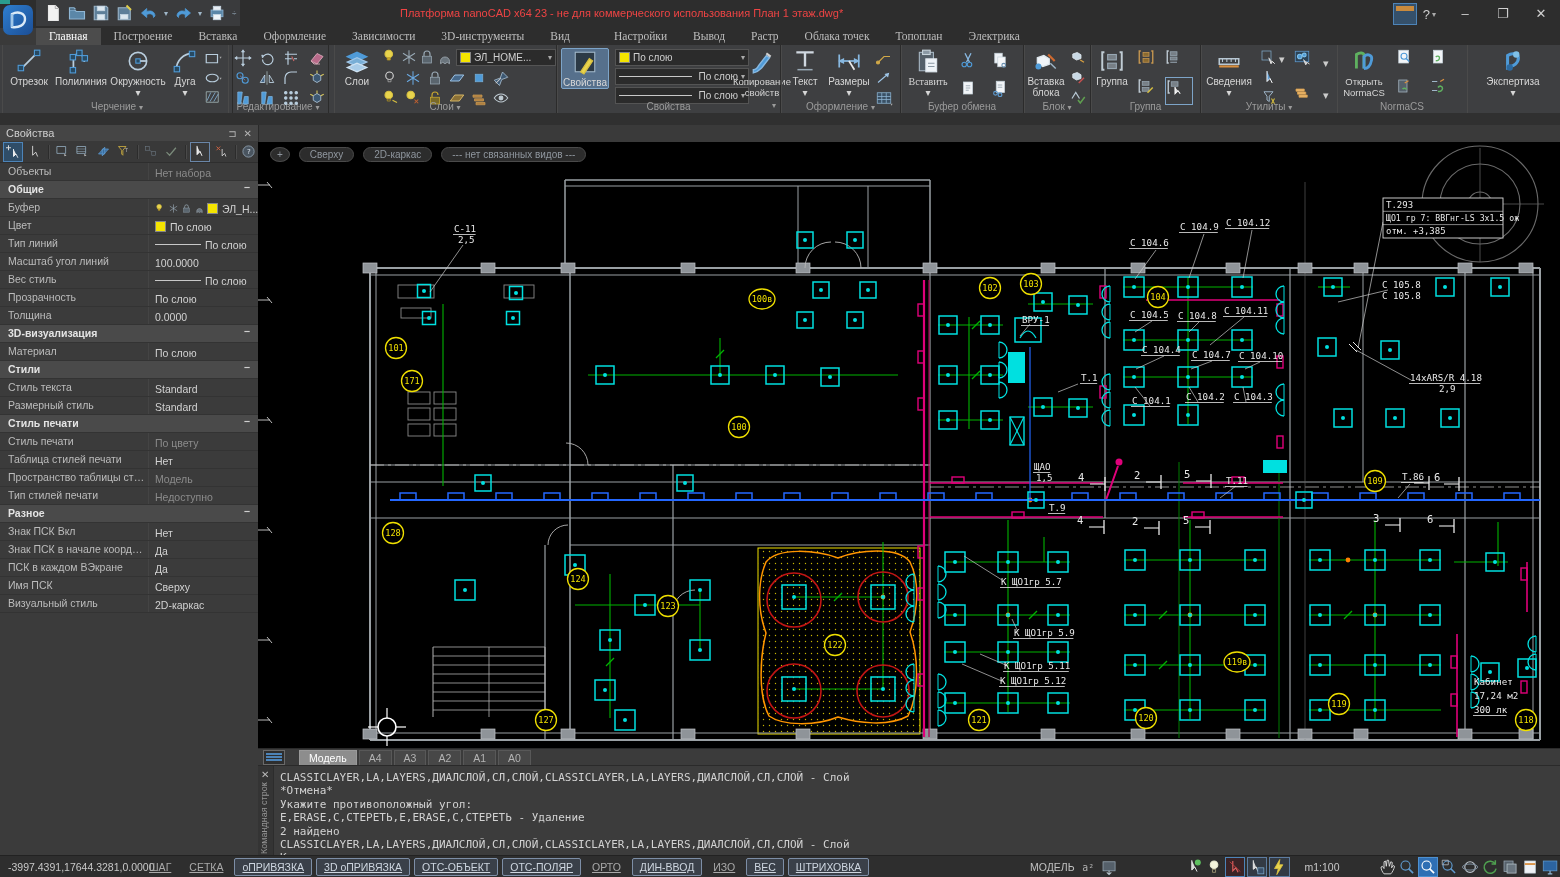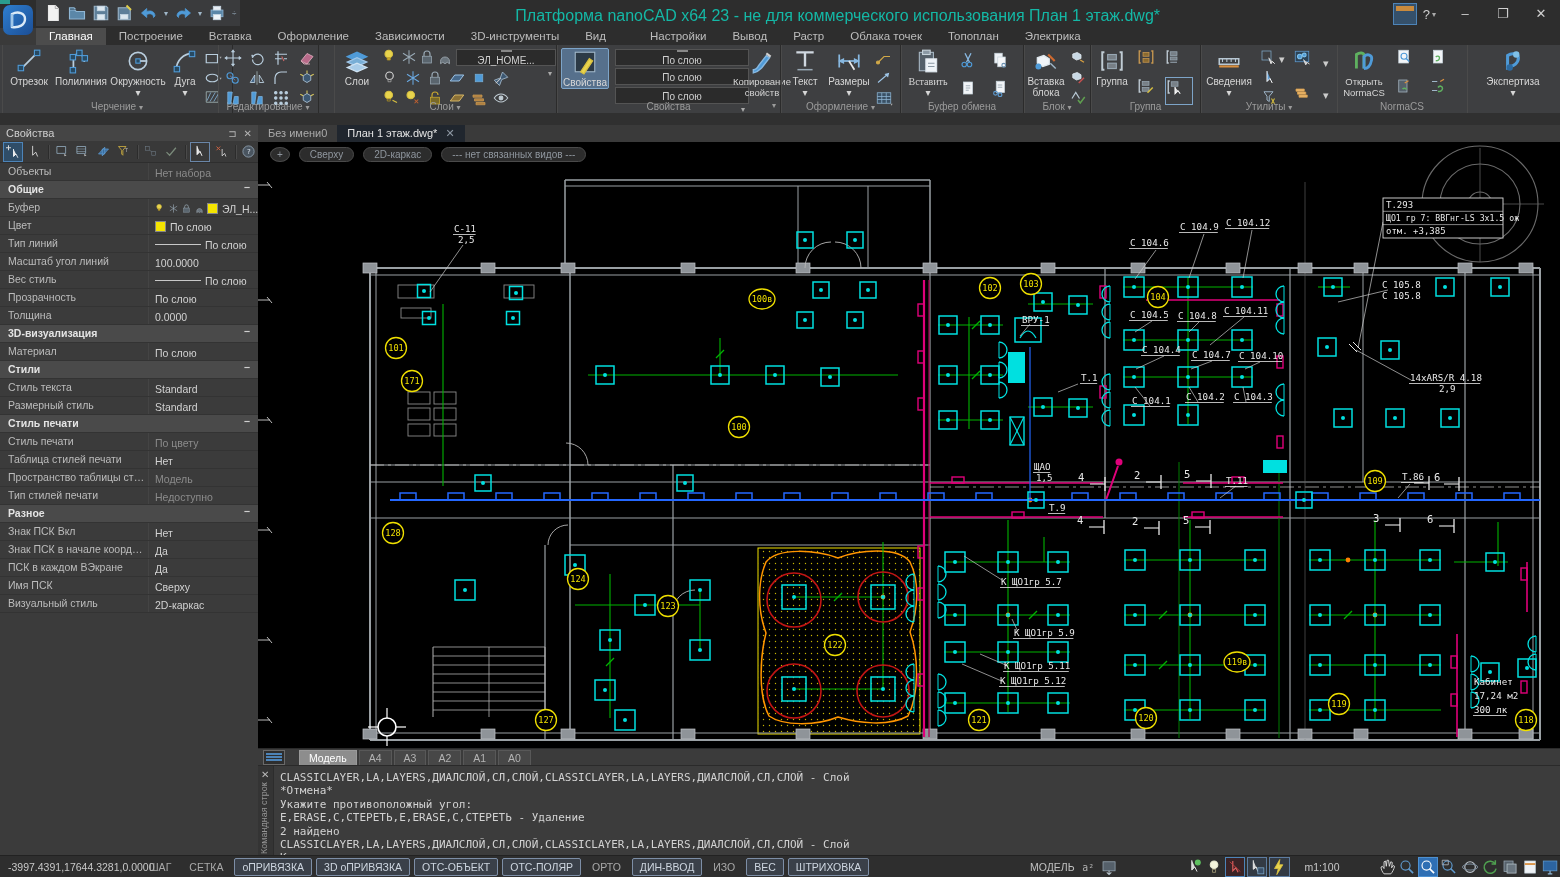--- a/index.html
+++ b/index.html
@@ -7,43 +7,43 @@
        font-family:"Liberation Sans",sans-serif;font-size:11px;color:#ccc;-webkit-font-smoothing:antialiased;}
   
   .titlebar{position:absolute;left:0;top:0;width:1560px;height:28px;background:#2d2d2d;}
   .corner-sliver{position:absolute;left:0;top:0;width:10px;height:4px;background:#2a9d8f;}
   .logo{position:absolute;left:3px;top:5px;width:30px;height:30px;border-radius:7px;z-index:5;
         background:linear-gradient(135deg,#2f7fd0,#1b4e96);}
   .logo svg{position:absolute;left:3px;top:3px;}
   .qat{position:absolute;left:36px;top:0;width:196px;height:26px;background:#3a3b3d;display:flex;align-items:center;padding-left:8px;gap:6px;}
   .qat .qi{width:18px;height:18px;display:inline-block;}
   .qat .dd{color:#9fb6c8;font-size:8px;}
-  .title-text{position:absolute;left:400px;top:7px;width:760px;text-align:right;color:#14b8a6;font-size:16px;white-space:nowrap;}
+  .title-text{position:absolute;left:400px;top:7px;width:760px;text-align:left;color:#ef4444;font-size:11px;white-space:nowrap;}
   .winbtns{position:absolute;right:0;top:0;height:28px;display:flex;align-items:center;}
   .wbtn{width:38px;height:28px;text-align:center;line-height:28px;color:#cfcfcf;font-size:13px;}
   .wsicon{width:22px;height:20px;border:1px solid #4d84b8;background:#35506a;margin-right:6px;position:relative;}
   .wsicon i{position:absolute;left:2px;top:2px;right:2px;height:5px;background:#c98a3d;}
   .helpq{color:#cfcfcf;margin-right:2px;font-size:13px;}
   
   .tabrow{position:absolute;left:36px;top:28px;width:1524px;height:17px;background:#2d2d2d;display:flex;}
-  .rtab{padding:2px 13px 1px;font-size:11.5px;color:#bdbdbd;white-space:nowrap;}
+  .rtab{padding:2px 13px 1px;font-size:11.5px;color:#bdbdbd;white-space:nowrap;font-family:Liberation Serif, serif;}
   .rtab.act{background:#4c4c4c;color:#fff;}
   .rtab.gap{margin-left:18px;}
   
   .ribbon{position:absolute;left:0;top:45px;width:1560px;height:68px;background:#3e3f41;border-bottom:1px solid #2a2a2a;}
   .panel{position:absolute;top:0;height:68px;border-right:1px solid #2b2b2b;box-shadow:inset 1px 0 0 #4a4a4a;}
   .plabel{position:absolute;bottom:1px;left:0;right:0;text-align:center;font-size:10px;color:#9b9b9b;white-space:nowrap;}
   .plabel .dd{font-size:8px;color:#9b9b9b;}
   .bb{position:absolute;top:3px;display:flex;flex-direction:column;align-items:center;color:#d6d6d6;font-size:10px;line-height:11px;text-align:center;}
   .bb svg{width:26px;height:26px;}
   .bb.sel{background:#56708c;border:1px solid #7da4c8;border-radius:2px;}
   .si{position:absolute;width:18px;height:18px;}
   .si svg{width:18px;height:18px;}
   .combo{position:absolute;height:15px;background:#2b2b2b;border:1px solid #545454;color:#d0d0d0;
-         font-size:10px;display:flex;align-items:center;padding:0 3px;gap:3px;flex-direction:column;}
+         font-size:10px;display:flex;align-items:center;padding:0 3px;gap:3px;}
   .combo .dd{margin-left:auto;color:#aaa;font-size:8px;}
   .sw{width:9px;height:9px;background:#f4e400;border:1px solid #888;display:inline-block;}
   .lnsample{flex:1;height:1px;background:#c8c8c8;margin-right:3px;}
   
   .midstrip{position:absolute;left:0;top:113px;width:1560px;height:12px;background:#303030;}
   
   .props{position:absolute;left:0;top:125px;width:258px;height:730px;background:#3b3b3b;border-right:1px solid #2a2a2a;}
   .phead{height:16px;background:#454545;display:flex;align-items:center;padding:0 6px;color:#cfcfcf;font-size:11px;}
   .phead .sp{flex:1;}
   .phead .hi{color:#b5b5b5;font-size:10px;margin-left:7px;}
@@ -77,21 +77,21 @@
   
   .cmd{position:absolute;left:258px;top:765px;width:1302px;height:90px;background:#3c3c3c;border-top:1px solid #2a2a2a;}
   .cmdstrip{position:absolute;left:0;top:0;width:15px;height:90px;background:#343434;border-right:1px solid #2c2c2c;}
   .cmdx{position:absolute;left:3px;top:3px;color:#b9b9b9;font-size:10px;}
   .cmdvert{position:absolute;left:1px;top:16px;height:72px;width:13px;overflow:hidden;color:#959595;font-size:9px;
            writing-mode:vertical-rl;transform:rotate(180deg);white-space:nowrap;}
   .cmdtext{position:absolute;left:22px;top:5px;right:4px;font-family:"DejaVu Sans Mono",monospace;font-size:11px;line-height:13.4px;color:#d2d2d2;white-space:pre;}
   
   .statusbar{position:absolute;left:0;top:855px;width:1560px;height:22px;background:#2e2e2e;border-top:1px solid #222;display:flex;align-items:center;}
   .coords{width:132px;padding-left:8px;color:#c8c8c8;font-size:10.5px;white-space:nowrap;}
-  .tg{padding:2px 7px;margin:3px 2px;color:#a9a9a9;font-size:10.5px;white-space:nowrap;line-height:12px;}
+  .tg{padding:2px 7px;margin:3px 2px;color:#a9a9a9;font-size:10.5px;white-space:nowrap;line-height:12px;text-decoration:underline;}
   .tg.b{border:1px solid #7d8ea6;background:#3a4049;border-radius:2px;color:#ced6e0;}
   .sbright{position:absolute;left:1030px;top:0;right:0;height:22px;display:flex;align-items:center;}
   .sbright .lbl{color:#c0c0c0;font-size:10.5px;margin-right:4px;}
   .sbi{width:20px;height:18px;display:flex;align-items:center;justify-content:center;margin:0 1px;}
   .sbi.b{border:1px solid #5d7ca0;background:#333a44;}
   .sbi.redb{border:1px solid #4d84b8;background:#3a2326;}
   .sbi.blue{background:#2f6fb4;border:1px solid #4d90d0;}
   .scale{color:#c8c8c8;font-size:10.5px;margin:0 14px;}
   svg text{font-family:"DejaVu Sans Mono",monospace;}
 </style>
@@ -218,21 +218,21 @@
             <ellipse cx="11" cy="12" rx="8" ry="5" fill="none" stroke="#b9cede" stroke-width="1.6"></ellipse>
             <text x="20" y="15" font-size="7" fill="#aaa">▾</text>
           </svg></i>
       <i class="si" style="left:202px;top:43px;"><svg viewBox="0 0 24 24">
             <path d="M3 5h16v14H3z" fill="none" stroke="#9aa" stroke-width="1.2"></path>
             <path d="M4 17l5-11M8 18l7-12M13 18l6-10" fill="none" stroke="#7fa8c8" stroke-width="1.2"></path>
           </svg></i>
       <div class="plabel"><span>Черчение</span> <span class="dd">▾</span></div>
     </div>
 
-    <div class="panel" id="edit-panel" style="left:218px;width:100px;">
+    <div class="panel" id="edit-panel" style="left:228px;width:100px;">
       <div class="plabel"><span>Редактирование</span> <span class="dd">▾</span></div>
     <i class="si" style="left: 6px; top: 4px;"><svg viewBox="0 0 24 24">
             <path d="M12 3v18M3 12h18" fill="none" stroke="#b9cede" stroke-width="1.6"></path>
             <path d="M12 1l2 3h-4zM12 23l2-3h-4zM1 12l3-2v4zM23 12l-3-2v4z" fill="#b9cede" stroke="#b9cede" stroke-width="1"></path>
           </svg></i>
         <i class="si" style="left: 30px; top: 4px;"><svg viewBox="0 0 24 24">
             <path d="M6 14a7 7 0 1 0 2-5" fill="none" stroke="#b9cede" stroke-width="1.6"></path>
             <path d="M5 8l3 1-2 3z" fill="#b9cede" stroke="#b9cede" stroke-width="1"></path>
           </svg></i>
         <i class="si" style="left: 54px; top: 4px;"><svg viewBox="0 0 24 24">
@@ -835,24 +835,20 @@
         </div>
         <div class="prow">
           <span class="pl">Визуальный стиль</span>
           <span class="pv">
             <span>2D-каркас</span>
           </span>
         </div>
       </div>
   </aside>
 
-  <div class="docbar" id="doc-tabs">
-      <div class="dtab">Без имени0</div>
-      <div class="dtab act">План 1 этаж.dwg*<span class="x">✕</span></div>
-    </div>
 
   <div class="canvas">
     <div class="pills" id="view-pills">
         <span class="pill rnd">+</span>
         <span class="pill">Сверху</span>
         <span class="pill">2D-каркас</span>
         <span class="pill">--- нет связанных видов ---</span>
       </div>
     <svg id="cad" width="1302" height="606" viewBox="0 0 1302 606">
         <defs>

